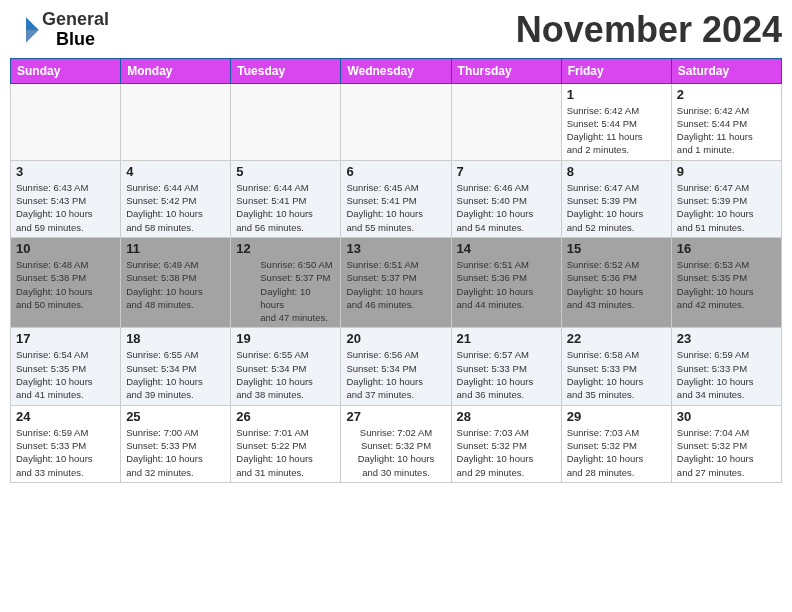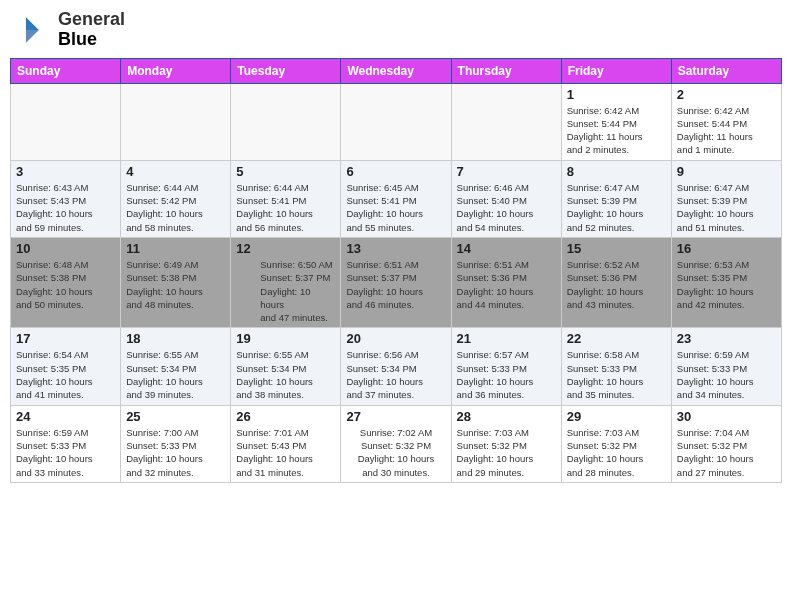--- a/index.html
+++ b/index.html
@@ -12,21 +12,22 @@
     }
     .header {
       display: flex;
       justify-content: space-between;
       align-items: flex-start;
       margin-bottom: 8px;
     }
     .logo {
       display: flex;
       align-items: center;
-      gap: 16px;
+      gap: 0;
+      text-align: center;
     }
     .logo-text {
       font-size: 18px;
       font-weight: bold;
       line-height: 1.1;
     }
     .logo-text .general { color: #333; }
     .logo-text .blue { color: #000000; }
     .logo-icon {
       width: 32px;
@@ -104,20 +105,21 @@
     <svg class="logo-icon" viewBox="0 0 40 40">
       <polygon points="20,4 36,20 20,20" fill="#2a7abf"></polygon>
       <polygon points="20,20 36,20 20,36" fill="#1a5a9f" opacity="0.7"></polygon>
     </svg>
     <div class="logo-text">
       <div class="general">General</div>
       <div class="blue">Blue</div>
     </div>
   </div>
   <div class="title-block">
+    <div class="month-title">November 2024</div>
   </div>
 </div>
 
 <table class="calendar">
   <thead>
     <tr>
     <th>Sunday</th>
         <th>Monday</th>
         <th>Tuesday</th>
         <th>Wednesday</th>
@@ -312,21 +314,21 @@
         <td>
           <div class="day-number">25</div>
           <div class="day-info" style="white-space: pre-line;">Sunrise: 7:00 AM
 Sunset: 5:33 PM
 Daylight: 10 hours
 and 32 minutes.</div>
         </td>
         <td>
           <div class="day-number">26</div>
           <div class="day-info" style="white-space: pre-line;">Sunrise: 7:01 AM
-Sunset: 5:43 PM
+Sunset: 5:22 PM
 Daylight: 10 hours
 and 31 minutes.</div>
         </td>
         <td>
           <div class="day-number">27</div>
           <div class="day-info" style="white-space: pre-line; text-align: center;">Sunrise: 7:02 AM
 Sunset: 5:32 PM
 Daylight: 10 hours
 and 30 minutes.</div>
         </td>

